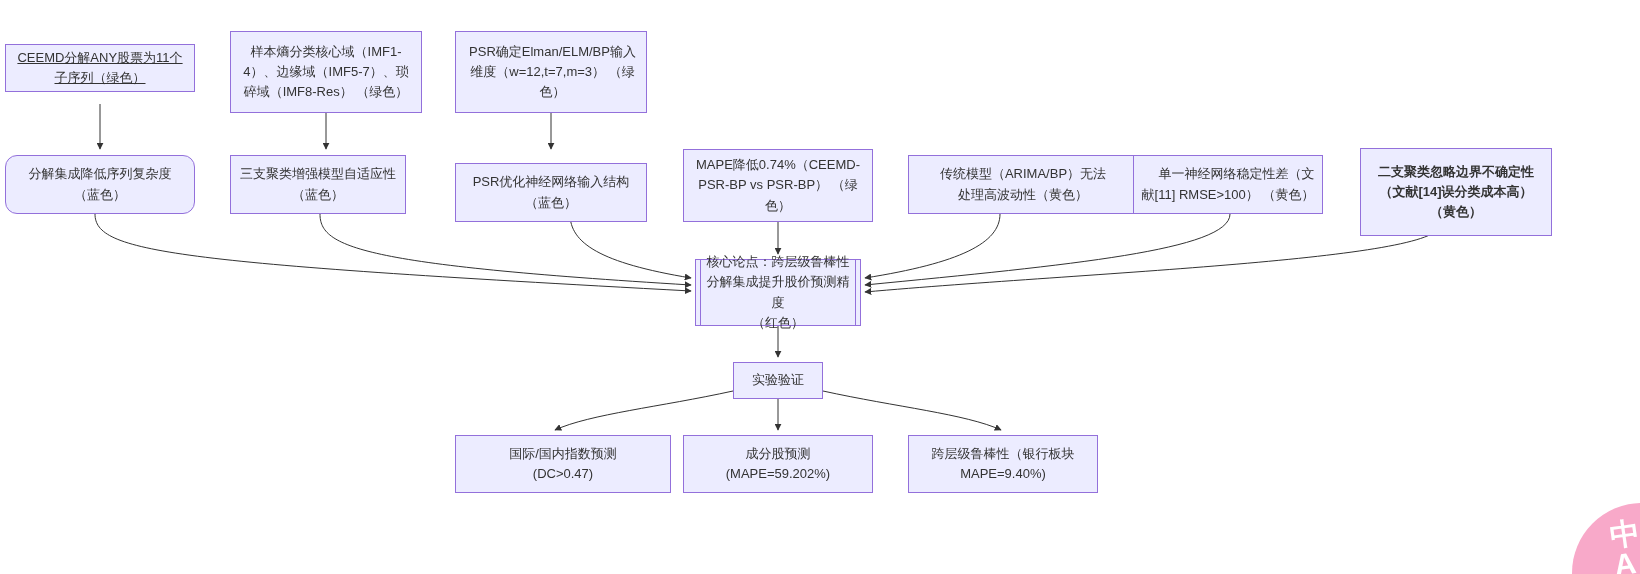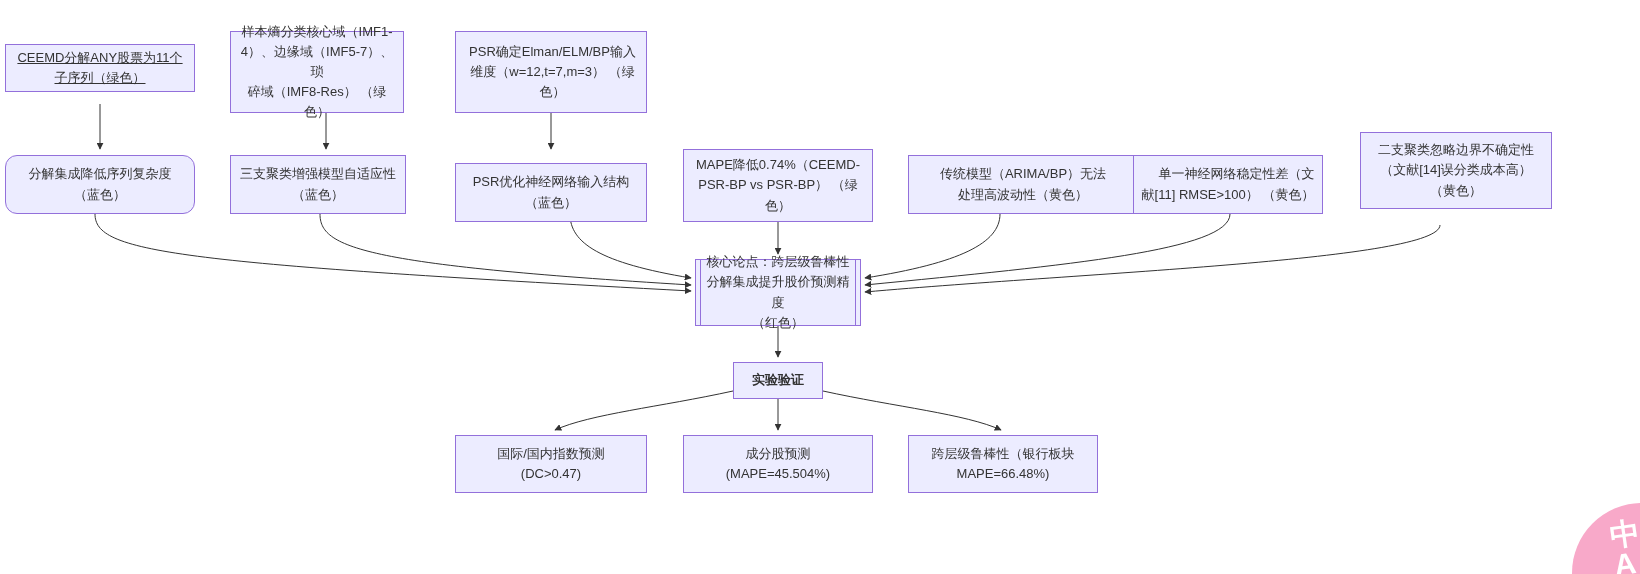--- a/index.html
+++ b/index.html
@@ -71,55 +71,55 @@
       <path d="M1440,225 C1440,260 1090,272 865,292" marker-end="url(#arrow)"></path>
       <path d="M778,326 L778,357" marker-end="url(#arrow)"></path>
       <path d="M733,391 C660,407 590,414 555,430" marker-end="url(#arrow)"></path>
       <path d="M778,398 L778,430" marker-end="url(#arrow)"></path>
       <path d="M823,391 C896,407 966,414 1001,430" marker-end="url(#arrow)"></path>
     </g>
   </svg>
 
   <div class="node" style="left:5px;top:44px;width:190px;height:48px;text-decoration:underline;">CEEMD分解ANY股票为11个
 子序列（绿色）</div>
-  <div class="node" style="left:230px;top:31px;width:174px;height:82px;">样本熵分类核心域（IMF1-
+  <div class="node" style="left:230px;top:31px;width:192px;height:82px;">样本熵分类核心域（IMF1-
 4）、边缘域（IMF5-7）、琐
 碎域（IMF8-Res） （绿色）</div>
   <div class="node" style="left:455px;top:31px;width:192px;height:82px;padding-left:9px;">PSR确定Elman/ELM/BP输入
 维度（w=12,t=7,m=3） （绿
 色）</div>
 
   <div class="node" style="left:5px;top:155px;width:190px;height:59px;border-radius:12px;">分解集成降低序列复杂度
 （蓝色）</div>
   <div class="node" style="left:230px;top:155px;width:176px;height:59px;text-align:center;">三支聚类增强模型自适应性
 （蓝色）</div>
   <div class="node" style="left:455px;top:163px;width:192px;height:59px;">PSR优化神经网络输入结构
 （蓝色）</div>
   <div class="node" style="left:683px;top:149px;width:190px;height:73px;">MAPE降低0.74%（CEEMD-
 PSR-BP vs PSR-BP） （绿
 色）</div>
   <div class="node" style="left:908px;top:155px;width:230px;height:59px;">传统模型（ARIMA/BP）无法
 处理高波动性（黄色）</div>
   <div class="node" style="left:1133px;top:155px;width:190px;height:59px;text-align:right;">单一神经网络稳定性差（文
 献[11] RMSE&gt;100） （黄色）</div>
-  <div class="node" style="left:1360px;top:132px;width:192px;height:77px;">二支聚类忽略边界不确定性
+  <div class="node" style="left:1360px;top:148px;width:192px;height:88px;font-weight:bold;">二支聚类忽略边界不确定性
 （文献[14]误分类成本高）
 （黄色）</div>
 
   <div class="node subroutine" style="left:695px;top:259px;width:166px;height:67px;">核心论点：跨层级鲁棒性
 分解集成提升股价预测精度
 （红色）</div>
 
-  <div class="node" style="left:733px;top:362px;width:90px;height:37px;font-weight:bold;">实验验证</div>
+  <div class="node" style="left:733px;top:362px;width:90px;height:37px;">实验验证</div>
 
-  <div class="node" style="left:455px;top:435px;width:192px;height:58px;">国际/国内指数预测
+  <div class="node" style="left:455px;top:435px;width:216px;height:58px;">国际/国内指数预测
 (DC&gt;0.47)</div>
   <div class="node" style="left:683px;top:435px;width:190px;height:58px;">成分股预测
-(MAPE=45.504%)</div>
+(MAPE=59.202%)</div>
   <div class="node" style="left:908px;top:435px;width:190px;height:58px;">跨层级鲁棒性（银行板块
-MAPE=66.48%)</div>
+MAPE=9.40%)</div>
 
   <div class="watermark">
     <span class="wm-text">中
 A</span>
   </div>
 
 </div>
 
 </body></html>

